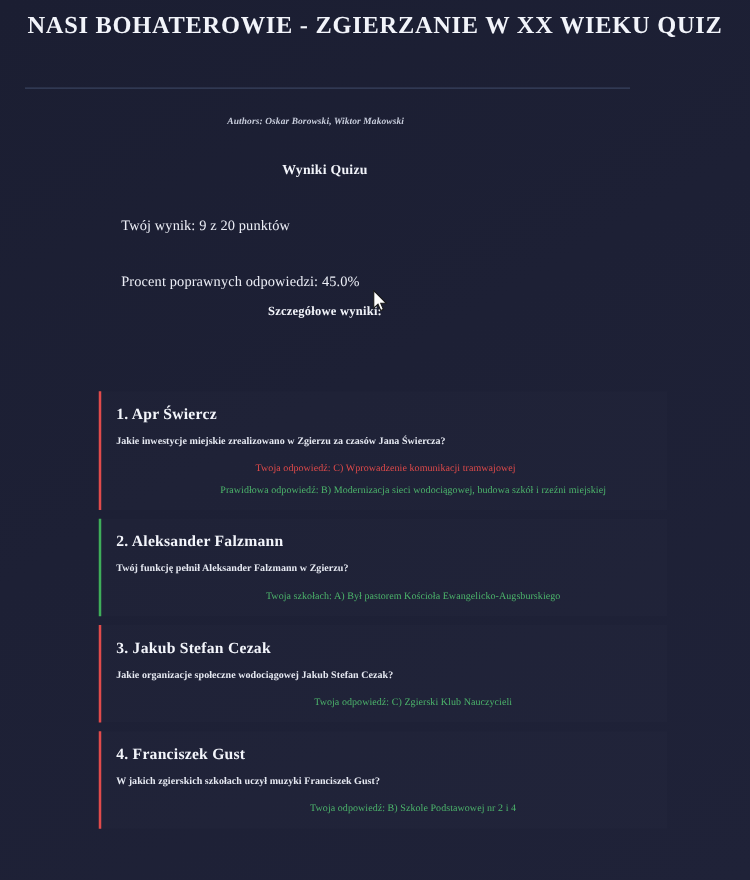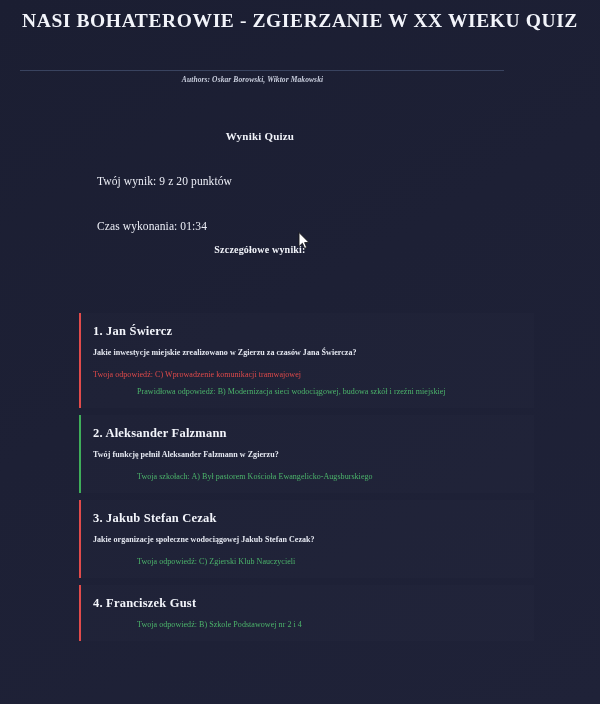--- a/index.html
+++ b/index.html
@@ -39,21 +39,21 @@
     position: absolute;
     left: 20px;
     top: 70px;
     width: 484px;
     height: 1px;
     background: #39435f;
   }
 
   .authors {
     position: absolute;
-    top: 75px;
+    top: 92px;
     left: 0;
     width: 505px;
     text-align: center;
     font-size: 7.5px;
     font-style: italic;
     font-weight: bold;
     color: #c9cedd;
     letter-spacing: 0.1px;
   }
 
@@ -128,20 +128,21 @@
     font-size: 8px;
     font-weight: bold;
     color: #e6e9f2;
     letter-spacing: 0.05px;
   }
 
   .ans {
     font-size: 8px;
     margin-bottom: 8px;
     letter-spacing: 0.05px;
+    text-align: center;
   }
   .ans:last-child { margin-bottom: 0; }
   .ans.wrong { color: #e04a4a; }
   .ans.right { color: #4cb56b; padding-left: 44px; }
 
   
   .cursor {
     position: absolute;
     left: 298px;
     top: 232px;
@@ -160,45 +161,46 @@
   <div class="header-rule"></div>
 
   <div class="authors">Authors: Oskar Borowski, Wiktor Makowski</div>
 
   <div class="results">
 
     <h2 class="results-title">Wyniki Quizu</h2>
 
     <div class="summary">
       <div class="summary-line">Twój wynik: 9 z 20 punktów</div>
-      <div class="summary-line">Czas wykonania: 01:34</div>
+      <div class="summary-line">Procent poprawnych odpowiedzi: 45.0%</div>
     </div>
 
     <div class="detail-title">Szczegółowe wyniki:</div>
   </div>
 
   <div class="questions" id="questions-container">
       <div class="qblock">
-        <div class="qtitle">1. Jan Świercz</div>
+        <div class="qtitle">1. Apr Świercz</div>
         <div class="qtext">Jakie inwestycje miejskie zrealizowano w Zgierzu za czasów Jana Świercza?</div>
         <div class="ans wrong">Twoja odpowiedź: C) Wprowadzenie komunikacji tramwajowej</div>
         <div class="ans right">Prawidłowa odpowiedź: B) Modernizacja sieci wodociągowej, budowa szkół i rzeźni miejskiej</div>
       </div>
       <div class="qblock correct">
         <div class="qtitle">2. Aleksander Falzmann</div>
         <div class="qtext">Twój funkcję pełnił Aleksander Falzmann w Zgierzu?</div>
         <div class="ans right">Twoja szkołach: A) Był pastorem Kościoła Ewangelicko-Augsburskiego</div>
       </div>
       <div class="qblock">
         <div class="qtitle">3. Jakub Stefan Cezak</div>
         <div class="qtext">Jakie organizacje społeczne wodociągowej Jakub Stefan Cezak?</div>
         <div class="ans right">Twoja odpowiedź: C) Zgierski Klub Nauczycieli</div>
       </div>
       <div class="qblock">
         <div class="qtitle">4. Franciszek Gust</div>
+        <div class="qtext">W jakich zgierskich szkołach uczył muzyki Franciszek Gust?</div>
         <div class="ans right">Twoja odpowiedź: B) Szkole Podstawowej nr 2 i 4</div>
       </div>
     </div>
 
   <svg class="cursor" viewBox="0 0 12 18" xmlns="http://www.w3.org/2000/svg">
     <path d="M1 0.5 L1 14.5 L4.4 11.3 L6.6 16.4 L8.7 15.5 L6.6 10.6 L10.9 10.4 Z" fill="#ffffff" stroke="#1a1a1a" stroke-width="0.9"></path>
   </svg>
 
 </div>
 

